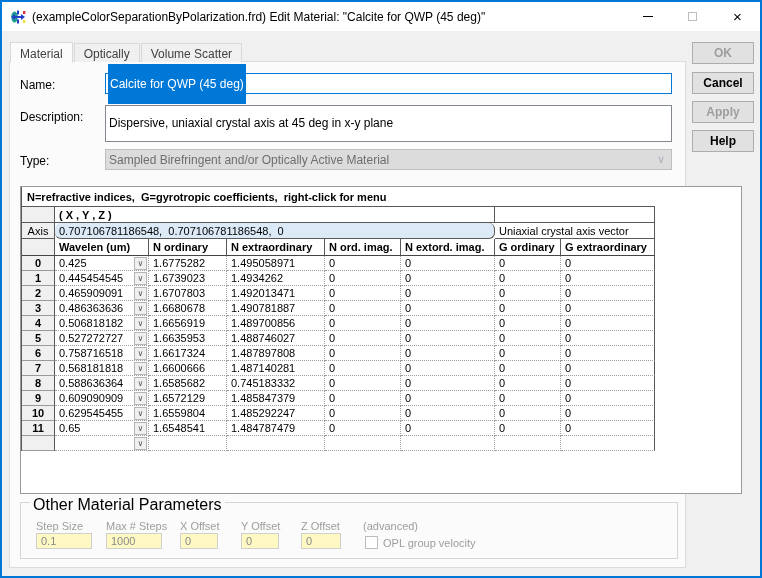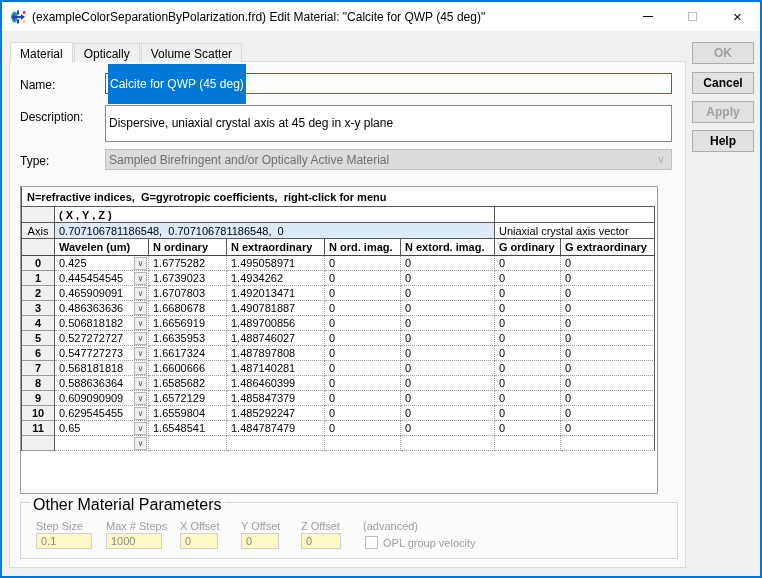--- a/index.html
+++ b/index.html
@@ -12,52 +12,52 @@
   .titlebar { position:absolute; left:0; top:0; right:0; height:29px; background:#fff; display:flex; align-items:center; }
   .app-icon { width:16px; height:16px; margin:0 6px 0 8px; position:relative; flex:0 0 16px; }
   .title-text { font-size:12px; color:#000; white-space:nowrap; overflow:hidden; }
   .caption-btns { margin-left:auto; display:flex; height:29px; }
   .cap { width:45px; height:29px; display:flex; align-items:center; justify-content:center; }
   .glyph-min { width:10px; height:1px; background:#000; display:inline-block; }
   .glyph-max { width:9px; height:9px; border:1px solid #bdbdbd; display:inline-block; }
   .glyph-close { font-size:15px; color:#000; line-height:1; }
   
   .tabs { position:absolute; left:8px; top:39px; display:flex; align-items:flex-end; z-index:3; }
-  .tab { font-size:12px; color:#000000; background:#f0f0f0; border:1px solid #d9d9d9; border-bottom:none;
+  .tab { font-size:12px; color:#404040; background:#f0f0f0; border:1px solid #d9d9d9; border-bottom:none;
          padding:3px 9px 4px 9px; margin-right:1px; height:19px; }
   .tab.active { background:#fbfbfb; height:21px; padding-top:4px; position:relative; top:1px; border-bottom:1px solid #fbfbfb; }
   
   .tabpage { position:absolute; left:7px; top:59px; width:677px; height:507px; background:#fbfbfb; border:1px solid #dcdcdc; }
   
   .flabel { position:absolute; font-size:12px; color:#000; }
   .name-input { position:absolute; left:103px; top:71px; width:567px; height:21px; background:#fff;
                 border:1px solid #0078d7; font-size:12px; display:flex; align-items:center; padding-left:2px; }
   .name-input .sel { background:#0078d7; color:#fff; padding:13px 2px; }
   .desc-box { position:absolute; left:103px; top:103px; width:567px; height:37px; background:#fff;
               border:1px solid #828790; font-size:12px; padding:10px 3px; color:#000; }
   .type-select { position:absolute; left:103px; top:147px; width:567px; height:21px; background:#dcdcdc;
                  border:1px solid #bfbfbf; font-size:12px; color:#6e6e6e; display:flex; align-items:center; padding-left:3px; }
   .type-select .chev { margin-left:auto; margin-right:6px; color:#aab2ba; font-size:11px; }
   
-  .tablebox { position:absolute; left:18px; top:184px; width:638px; height:308px; background:#fff;
+  .tablebox { position:absolute; left:18px; top:184px; width:722px; height:308px; background:#fff;
               border:1px solid #9a9a9a; overflow:hidden; }
   .grid { position:absolute; left:0; top:0; width:634px; border-left:1px solid #595959; }
   .trow { display:flex; }
   .cell { border-right:1px solid #595959; border-bottom:1px solid #595959; font-size:11px; color:#000;
           overflow:hidden; white-space:pre; display:flex; align-items:center; }
   .c0{width:33px;} .c1{width:94px;} .c2{width:78px;} .c3{width:98px;} .c4{width:76px;}
   .c5{width:94px;} .c6{width:66px;} .c7{width:94px;}
   .spanL{width:440px;} .spanR{width:160px;}
   .info-row .cell { width:633px; height:20px; font-weight:bold; padding-left:5px; border-right:none; }
   .hdr17 { height:16px; }
   .bold { font-weight:bold; }
   .rh { background:#f0f0f0; justify-content:center; font-weight:bold; }
   .rh.normal { font-weight:normal; }
   .pad { padding-left:4px; }
-  .axis-val { background:#dceaf8; }
+  .axis-val { background:#dceaf8;border-radius:6px; }
   .colhead .cell { height:17px; font-weight:bold; padding-left:4px; border-bottom:1px solid #444; }
   .grow .cell { height:15px; border-right:1px dotted #9e9e9e; border-bottom:1px dotted #9e9e9e; }
   .grow .rh { border-right:1px solid #595959; border-bottom:1px solid #9a9a9a; font-weight:bold; }
   .grow .c7 { border-right:1px solid #595959; }
   .wl { justify-content:space-between; padding-right:1px; }
   .ddbtn { width:13px; height:13px; background:#f0f0f0; border:1px solid #b5b5b5; color:#555;
            font-size:8px; line-height:11px; text-align:center; display:inline-block; flex:0 0 13px; }
   
   .params { position:absolute; left:18px; top:500px; width:658px; height:57px; border:1px solid #d5d5d5; background:transparent; }
   .params .legend { position:absolute; left:9px; top:-7px; background:#fbfbfb; padding:0 3px; font-size:16px; color:#000; }
@@ -206,21 +206,21 @@
             <div class="cell c1 wl pad"><span>0.527272727</span><span class="ddbtn">∨</span></div>
             <div class="cell c2 pad">1.6635953</div>
             <div class="cell c3 pad">1.488746027</div>
             <div class="cell c4 pad">0</div>
             <div class="cell c5 pad">0</div>
             <div class="cell c6 pad">0</div>
             <div class="cell c7 pad">0</div>
           </div>
           <div class="trow grow">
             <div class="cell c0 rh">6</div>
-            <div class="cell c1 wl pad"><span>0.547727273</span><span class="ddbtn">∨</span></div>
+            <div class="cell c1 wl pad"><span>0.758716518</span><span class="ddbtn">∨</span></div>
             <div class="cell c2 pad">1.6617324</div>
             <div class="cell c3 pad">1.487897808</div>
             <div class="cell c4 pad">0</div>
             <div class="cell c5 pad">0</div>
             <div class="cell c6 pad">0</div>
             <div class="cell c7 pad">0</div>
           </div>
           <div class="trow grow">
             <div class="cell c0 rh">7</div>
             <div class="cell c1 wl pad"><span>0.568181818</span><span class="ddbtn">∨</span></div>
@@ -228,21 +228,21 @@
             <div class="cell c3 pad">1.487140281</div>
             <div class="cell c4 pad">0</div>
             <div class="cell c5 pad">0</div>
             <div class="cell c6 pad">0</div>
             <div class="cell c7 pad">0</div>
           </div>
           <div class="trow grow">
             <div class="cell c0 rh">8</div>
             <div class="cell c1 wl pad"><span>0.588636364</span><span class="ddbtn">∨</span></div>
             <div class="cell c2 pad">1.6585682</div>
-            <div class="cell c3 pad">1.486460399</div>
+            <div class="cell c3 pad">0.745183332</div>
             <div class="cell c4 pad">0</div>
             <div class="cell c5 pad">0</div>
             <div class="cell c6 pad">0</div>
             <div class="cell c7 pad">0</div>
           </div>
           <div class="trow grow">
             <div class="cell c0 rh">9</div>
             <div class="cell c1 wl pad"><span>0.609090909</span><span class="ddbtn">∨</span></div>
             <div class="cell c2 pad">1.6572129</div>
             <div class="cell c3 pad">1.485847379</div>

